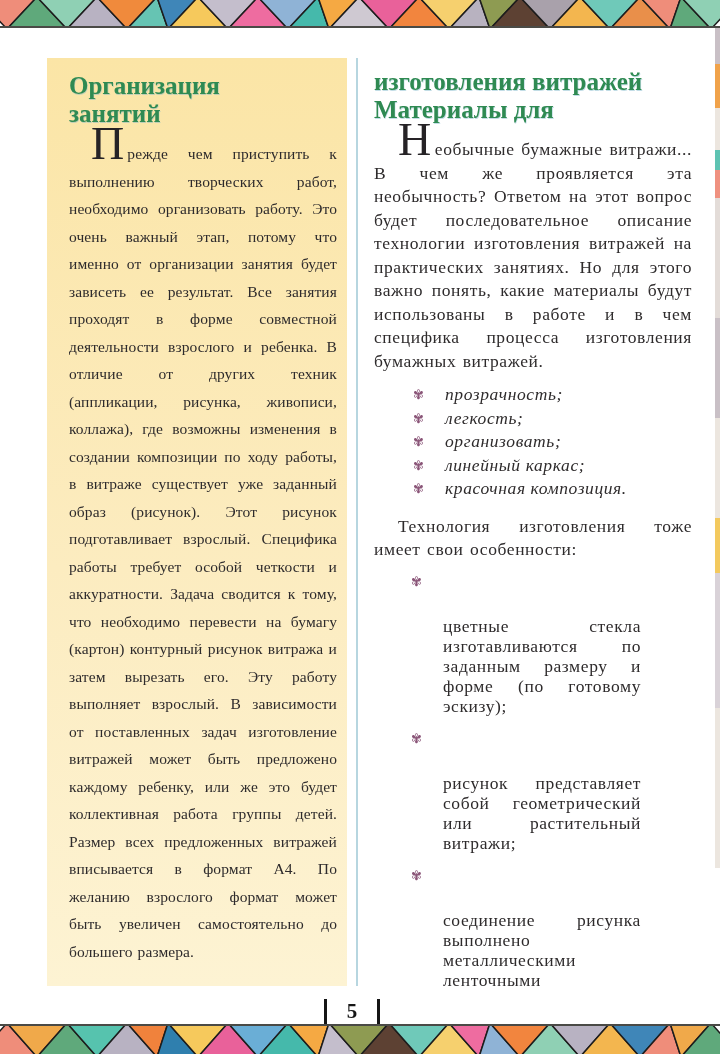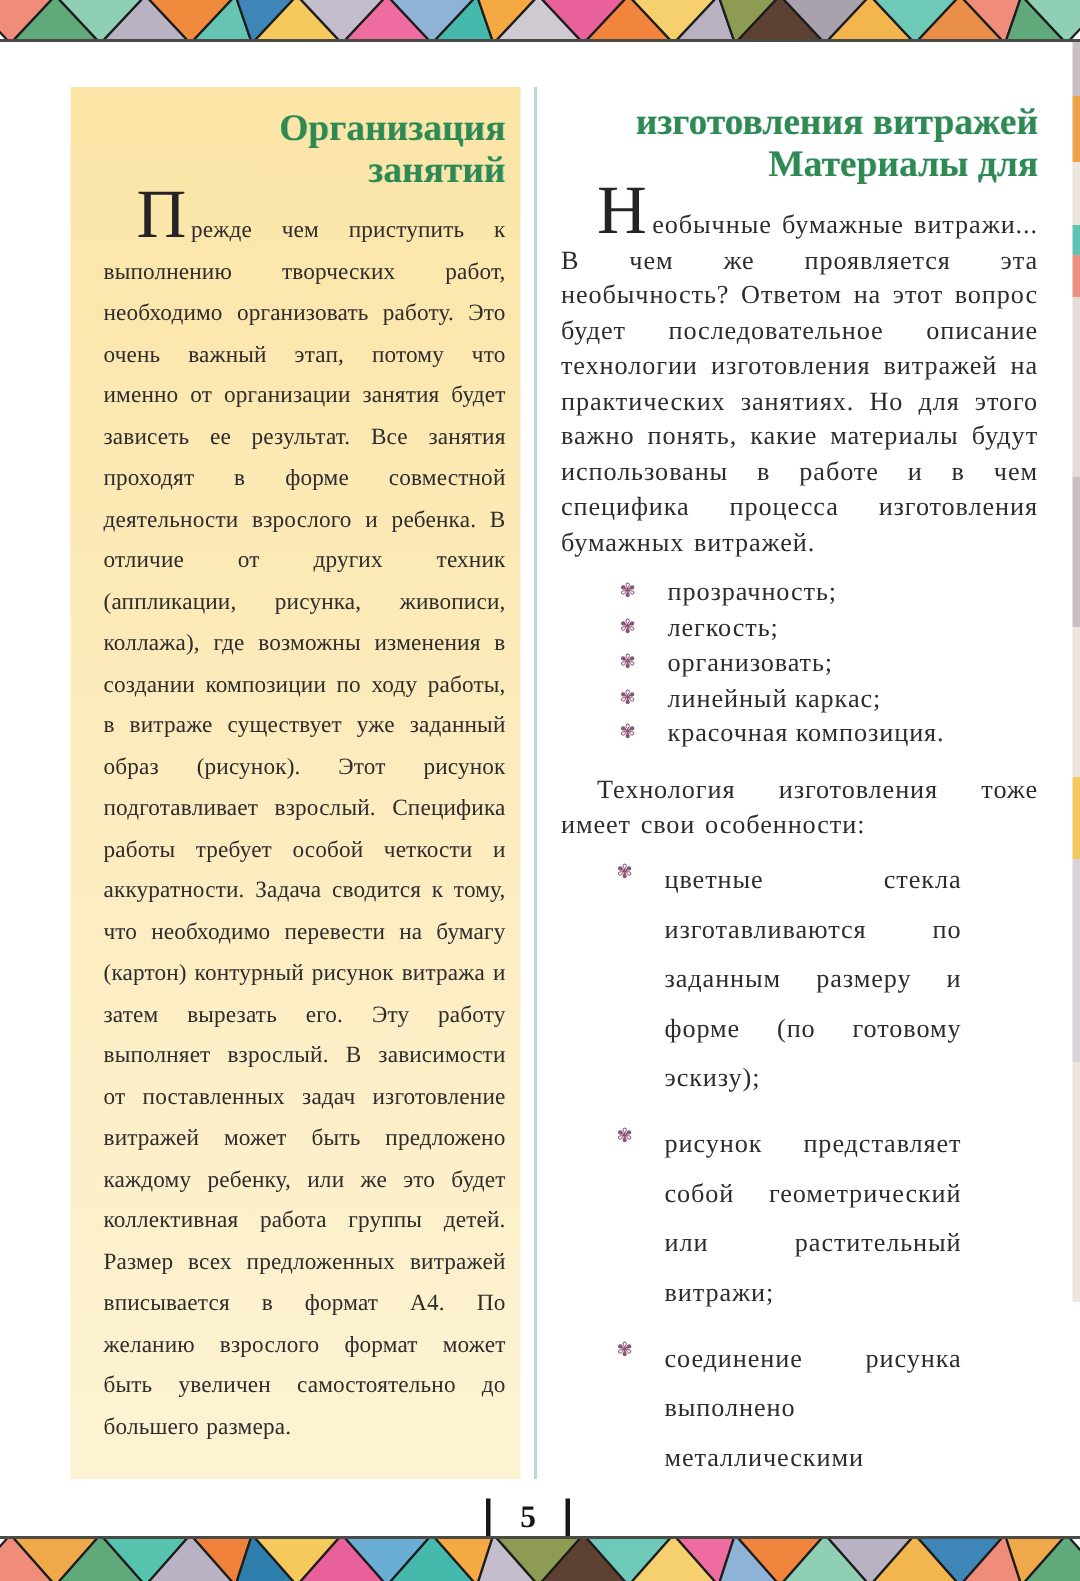--- a/index.html
+++ b/index.html
@@ -31,21 +31,21 @@
       #ece6df 680px,#ece6df 840px);
   }
   
   .left-panel{
     position:absolute;left:47px;top:58px;width:300px;height:928px;
     box-sizing:border-box;padding:14px 10px 0 22px;
     background:linear-gradient(180deg,var(--panel_top) 0%,#fcecc0 55%,var(--panel_bottom) 100%);
     overflow:hidden;
   }
   .col-title{
-    margin:0;text-align:right;font-weight:bold;
+    margin:0;text-align:left;font-weight:bold;
     color:var(--title_green);font-size:25px;line-height:28px;
     text-shadow:0.6px 0.6px 0 rgba(120,180,200,0.45);
   }
   .col-title span{display:block;}
   .left-body{
     margin:12px 0 0 0;color:var(--body_text);
     font-size:15.5px;line-height:27.5px;letter-spacing:0.1px;word-spacing:1px;
     text-align:justify;text-indent:22px;
   }
   .dropcap{
@@ -72,22 +72,22 @@
   #rc-p4{margin-top:14px;}
   .blist{margin-top:10px;}
   .blist .li{display:flex;align-items:flex-start;padding-left:39px;line-height:23.5px;font-size:17.5px;letter-spacing:0.6px;}
   .blist .bullet{
     flex:none;width:16px;margin-right:16px;color:var(--bullet);
     font-family:"DejaVu Sans",sans-serif;font-size:13px;line-height:23.5px;
   }
   #tech-list{margin-top:8px;}
   #tech-list .li{padding-left:37px;margin-top:11px;}
   #tech-list .li:first-child{margin-top:0;}
-  #tech-list .li-text{width:198px;text-align:justify;line-height:33px;}
-  #char-list .li-text{white-space:nowrap;}
+  #tech-list .li-text{width:198px;text-align:justify;line-height:20px;margin-top:46px;}
+  #char-list .li-text{white-space:nowrap;font-style:italic;}
   
   .page-number{
     position:absolute;left:324px;top:998px;width:56px;height:26px;
     display:flex;align-items:center;justify-content:space-between;
   }
   .pn-bar{width:3px;height:25px;background:#161616;}
   .pn-digit{font-weight:bold;font-size:21px;color:#161616;line-height:25px;}
 </style>
 </head>
 <body>

